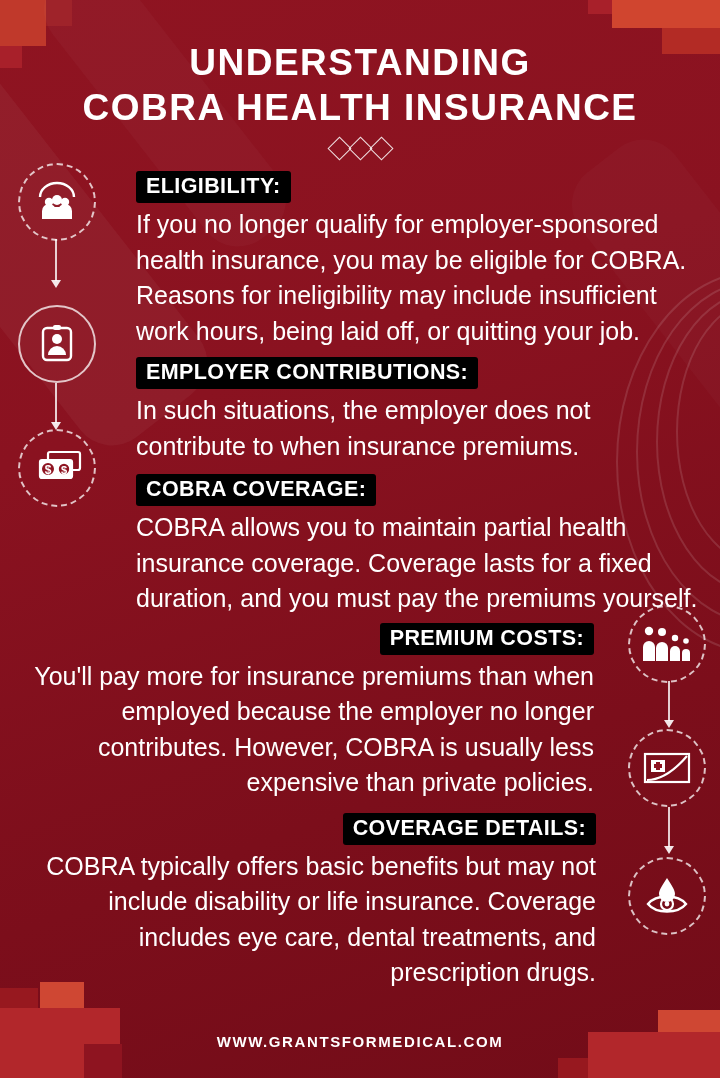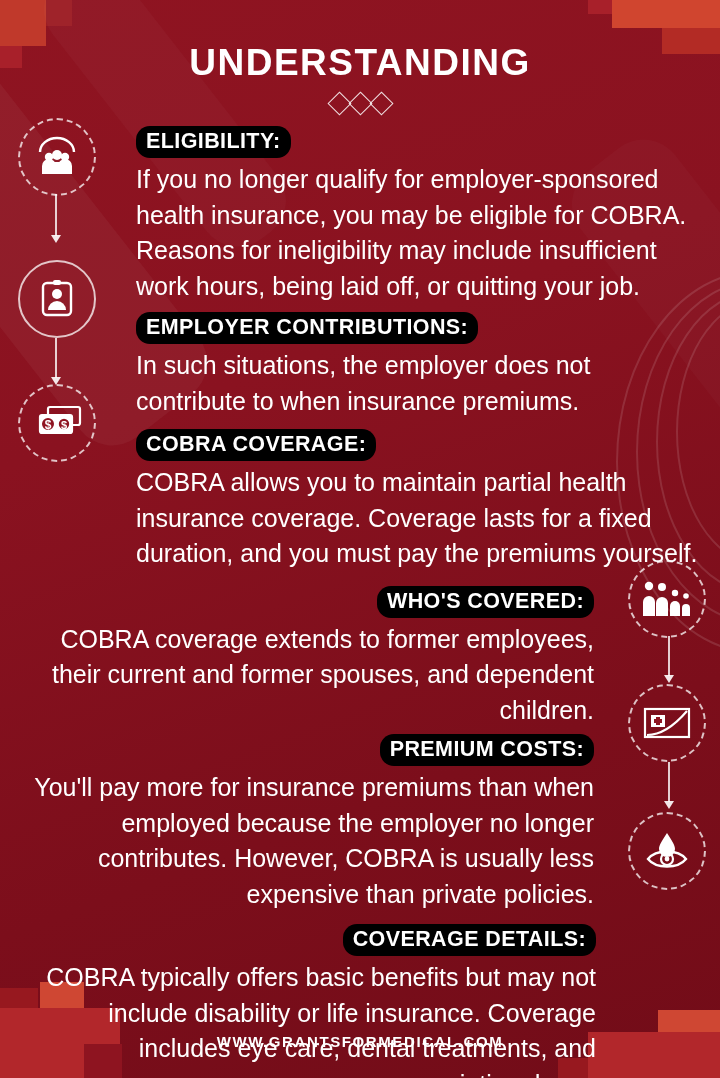--- a/index.html
+++ b/index.html
@@ -103,21 +103,21 @@
     margin-bottom: 6px;
   }
   .label {
     display: inline-block;
     background: #000000;
     color: #ffffff;
     font-size: 21.5px;
     font-weight: bold;
     letter-spacing: .4px;
     padding: 3px 10px 4px 10px;
-    border-radius: 14px;
+    border-radius: 3px;
   }
   .body-text {
     font-size: 25px;
     line-height: 1.42;
     color: #ffffff;
     margin-top: 4px;
     font-weight: 400;
   }
 
   
@@ -191,20 +191,21 @@
   <div class="streak s2"></div>
   <div class="streak s3"></div>
 
   <div class="arc a1"></div>
   <div class="arc a2"></div>
   <div class="arc a3"></div>
   <div class="arc a4"></div>
 
   <div class="header">
     <div class="title-line">UNDERSTANDING</div>
+    <div class="title-line">COBRA HEALTH INSURANCE</div>
     <div class="diamonds">
       <div class="diamond"></div>
       <div class="diamond"></div>
       <div class="diamond"></div>
     </div>
   </div>
 
   <div class="content">
 
     <div class="icon-circle" style="left:18px; top:6px;">
@@ -263,24 +264,20 @@
         <circle cx="24" cy="9" r="4" fill="#fff"></circle>
         <path d="M18 38 v-13 a6 6 0 0 1 12 0 v13 z" fill="#fff"></path>
         <circle cx="37" cy="15" r="3.2" fill="#fff"></circle>
         <path d="M32 38 v-10 a5 5 0 0 1 10 0 v10 z" fill="#fff"></path>
         <circle cx="48" cy="18" r="2.8" fill="#fff"></circle>
         <path d="M44 38 v-8 a4 4 0 0 1 8 0 v8 z" fill="#fff"></path>
       </svg>
     </div>
     <div class="conn" style="right:50px; top:524px; height:40px;"></div>
 
-    <div class="block right-block" style="margin-top:14px;">
-      <span class="label">WHO'S COVERED:</span>
-      <div class="body-text">COBRA coverage extends to former employees, their current and former spouses, and dependent children.</div>
-    </div>
 
     <div class="icon-circle" style="right:14px; top:572px;">
       <svg width="52" height="40" viewBox="0 0 52 40">
         <rect x="4" y="6" width="44" height="28" fill="none" stroke="#fff" stroke-width="2.2"></rect>
         <path d="M6 32 C 20 32, 34 22, 46 8" fill="none" stroke="#fff" stroke-width="2.2"></path>
         <rect x="10" y="12" width="14" height="12" fill="#fff"></rect>
         <rect x="15" y="14" width="4" height="8" fill="#8f1421"></rect>
         <rect x="13" y="16" width="8" height="4" fill="#8f1421"></rect>
       </svg>
     </div>

